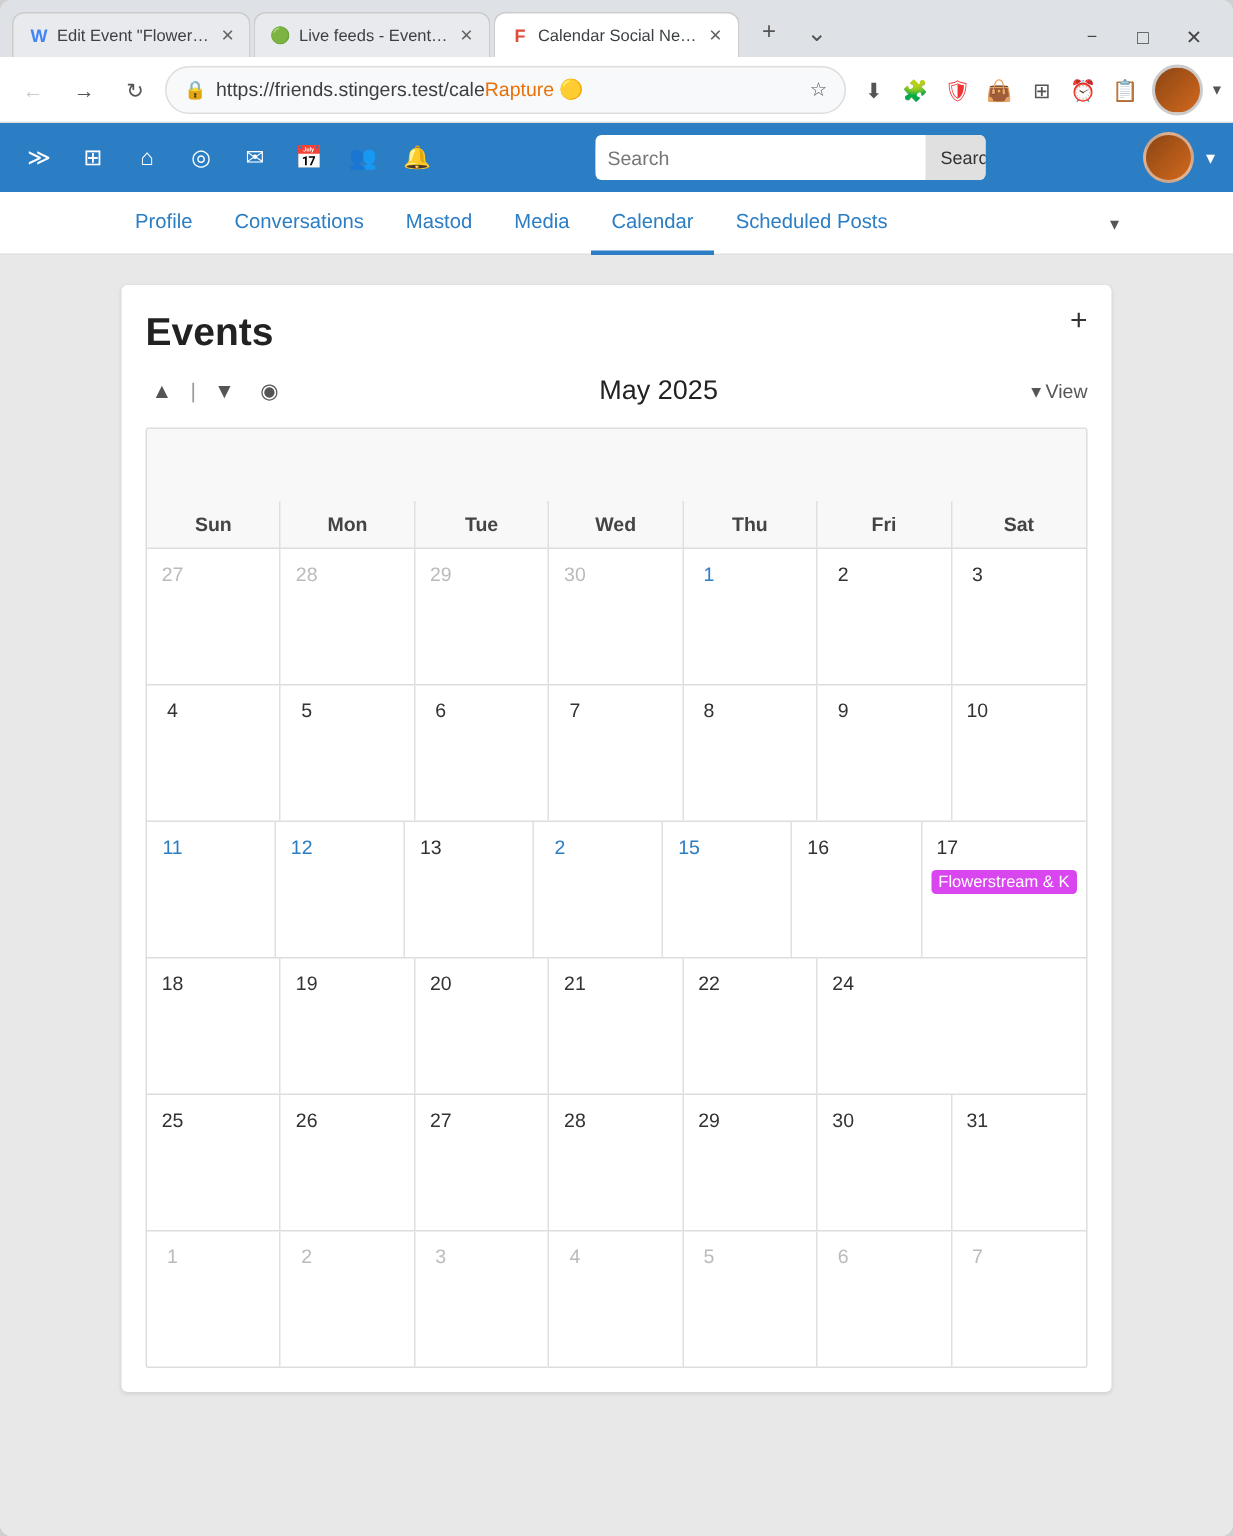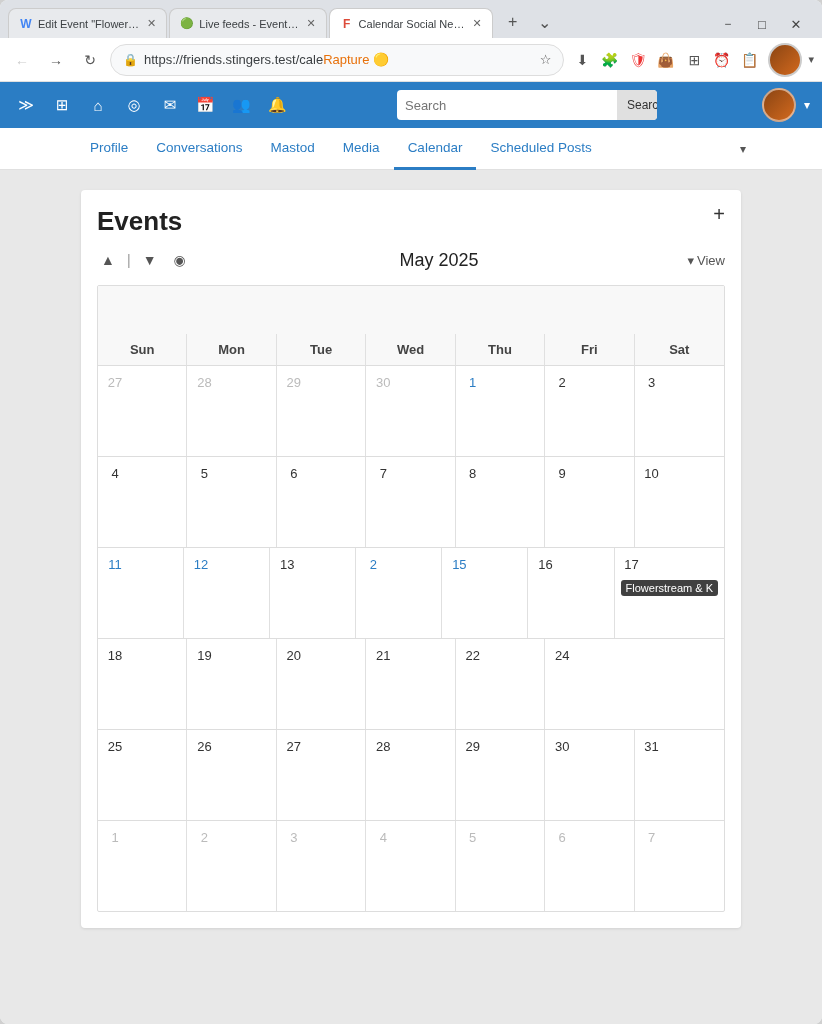--- a/index.html
+++ b/index.html
@@ -373,21 +373,21 @@
       height: 22px;
       text-align: center;
       line-height: 22px;
       border-radius: 50%;
     }
     .cell-date.other-month { color: #bbb; }
     .cell-date.highlighted { color: #2b7dc4; }
 
     .event-badge {
       display: block;
-      background: #404040;
+      background: #d946ef;
       color: #fff;
       font-size: 11px;
       padding: 2px 5px;
       border-radius: 3px;
       margin-top: 4px;
       white-space: nowrap;
       overflow: hidden;
       text-overflow: ellipsis;
     }
 

